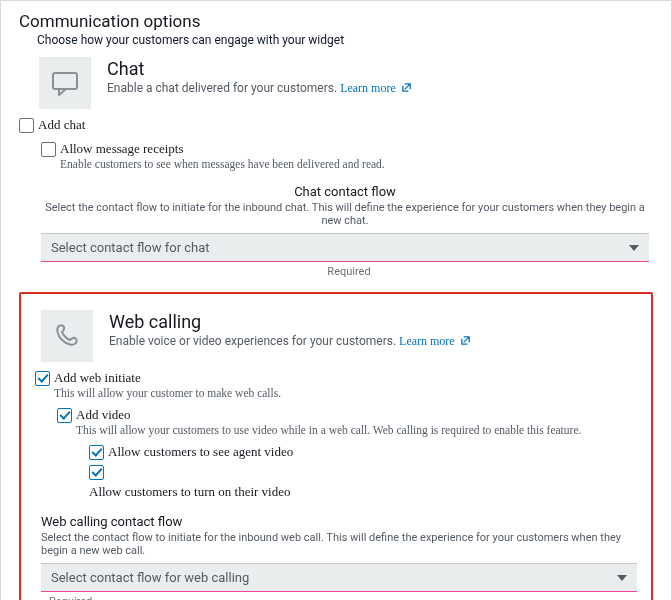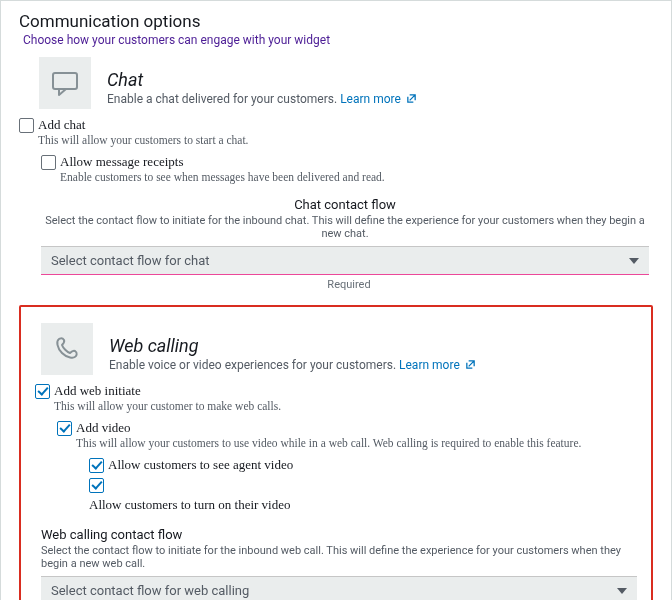--- a/index.html
+++ b/index.html
@@ -17,52 +17,52 @@
     padding: 10px 18px 14px 18px;
   }
   .page-title {
     font-size: 17px;
     font-weight: 400;
     margin: 0 0 2px 0;
     color: #16191f;
   }
   .page-sub {
     font-size: 12px;
-    color: #4c1d95;
-    margin: 0 0 10px 4px;
+    color: #0f172a;
+    margin: 0 0 10px 18px;
   }
   .feature-header {
     display: flex;
     align-items: flex-start;
     gap: 16px;
     margin: 6px 0 6px 20px;
   }
   .feature-icon {
     width: 52px;
     height: 52px;
     background: #eaeded;
     display: flex;
     align-items: center;
     justify-content: center;
     flex-shrink: 0;
   }
   .feature-title {
     font-size: 18px;
     font-weight: 400;
-    margin: 12px 0 2px 0;
-    font-style: italic;
+    margin: 1px 0 2px 0;
   }
   .feature-desc {
     font-size: 12px;
     color: #545b64;
   }
   .link {
     color: #0073bb;
     text-decoration: none;
     cursor: pointer;
+    font-family: Liberation Serif, serif;
   }
   .ext-icon {
     display: inline-block;
     vertical-align: -1px;
     margin-left: 2px;
   }
   .option-row {
     display: flex;
     align-items: flex-start;
     gap: 4px;
@@ -176,21 +176,20 @@
           </span>
         </a>
       </div>
     </div>
   </div>
 
   <div class="option-row ml-0">
     <div class="checkbox"></div>
     <div>
       <div class="opt-label">Add chat</div>
-      <div class="opt-desc">This will allow your customers to start a chat.</div>
     </div>
   </div>
 
   <div class="option-row ml-20">
     <div class="checkbox"></div>
     <div>
       <div class="opt-label">Allow message receipts</div>
       <div class="opt-desc">Enable customers to see when messages have been delivered and read.</div>
     </div>
   </div>

